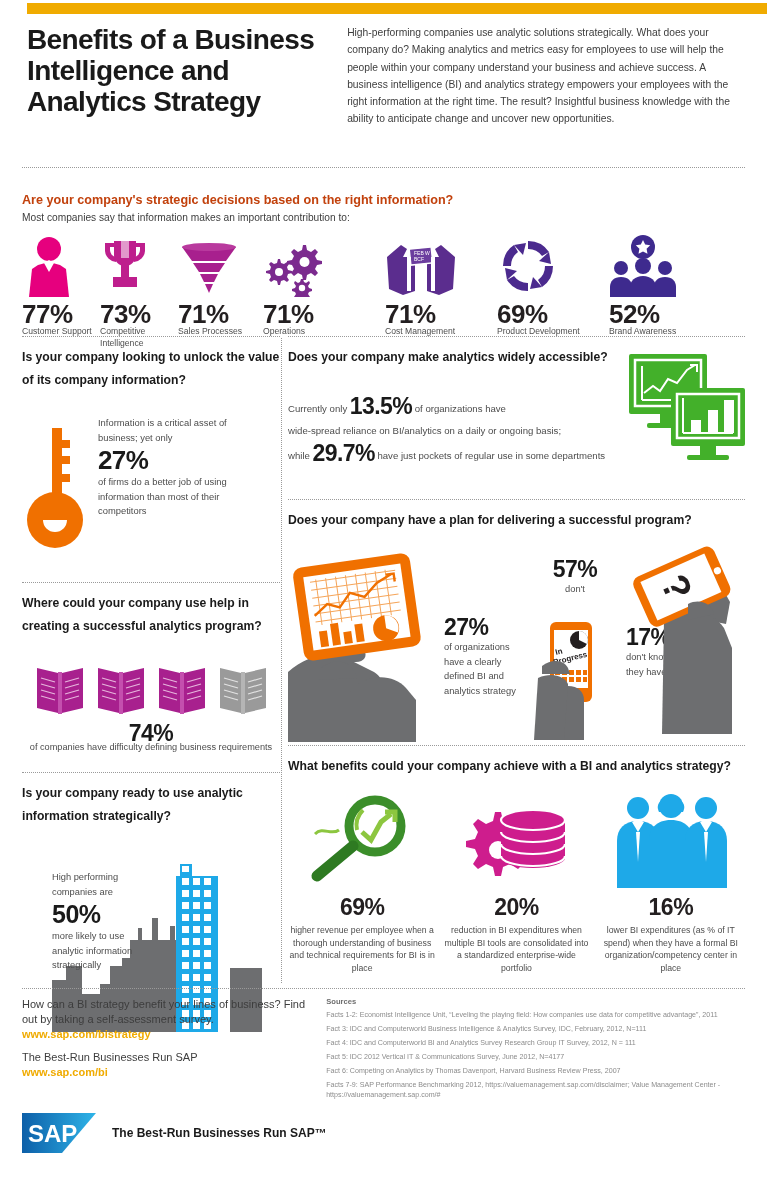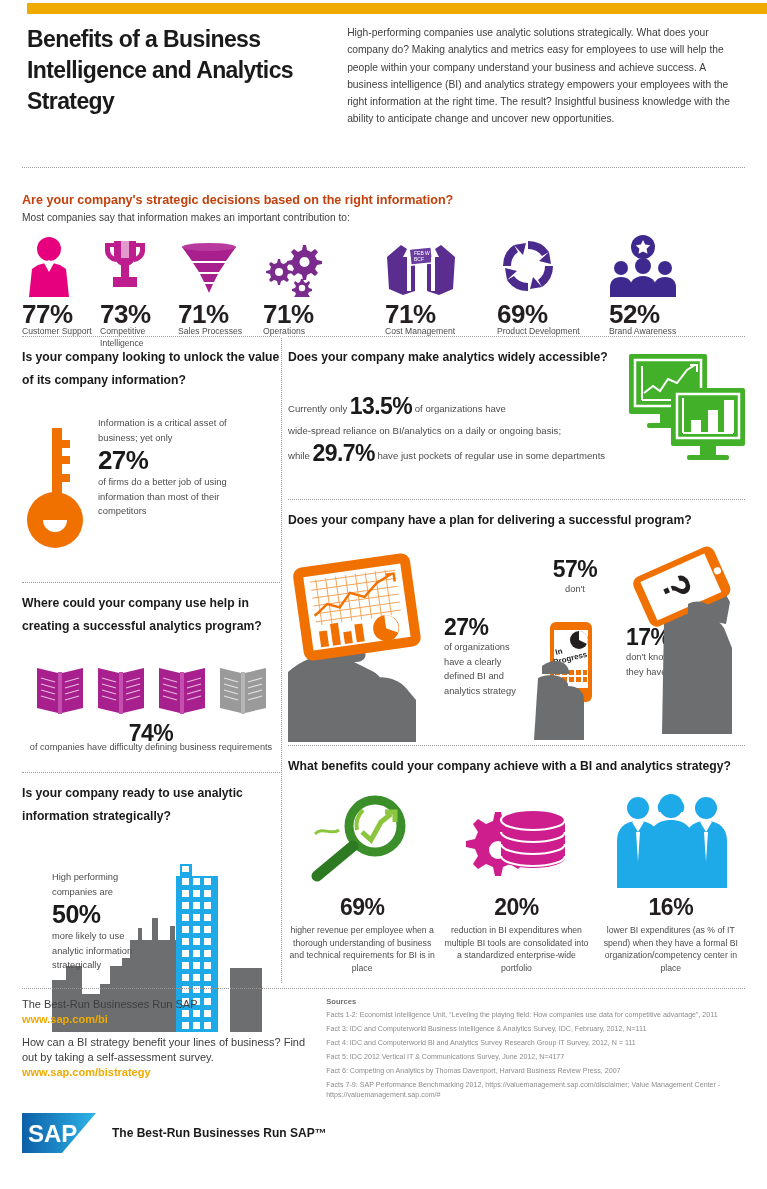--- a/index.html
+++ b/index.html
@@ -12,21 +12,21 @@
   }
   .page { position: relative; width: 767px; height: 1189px; }
 
   .topbar { position: absolute; left: 27px; top: 3px; width: 740px; height: 11px; background: #F0AB00; }
 
   .dotted { border-top: 1px dotted #9a9a9a; }
   .dotted-v { border-left: 1px dotted #9a9a9a; }
 
   
   .header { position: absolute; left: 27px; top: 24px; width: 715px; display: flex; gap: 24px; }
-  .title { font-size: 23px; line-height: 31px; font-weight: bold; letter-spacing: -0.6px; width: 300px; color: #1a1a1a; }
+  .title { font-size: 28px; line-height: 31px; font-weight: bold; letter-spacing: -0.6px; width: 300px; color: #1a1a1a; }
   .intro { width: 400px; font-size: 10.3px; line-height: 17.3px; color: #3d3d3d; }
 
   
   .sec1 { position: absolute; left: 22px; top: 167px; width: 723px; }
   .sec1 .hr { width: 723px; }
   .q { font-size: 12.6px; font-weight: bold; line-height: 15px; color: #c2410c; margin-top: 16px; }
   .sub { font-size: 10.2px; color: #3d3d3d; margin-top: 4px; }
   .stats { display: flex; margin-top: 12px; }
   .stat { text-align: left; }
   .stat .ico { height: 62px; display: flex; align-items: flex-end; }
@@ -623,26 +623,26 @@
       </div>
     </div>
 
   </div>
 
   <div class="footer">
     <div class="hr dotted"></div>
     <div class="foot-flex">
       <div class="foot-left">
         <p>
+          <span>How can a BI strategy benefit your lines of business? Find out by taking a self-assessment survey.</span><br>
+          <span class="url">www.sap.com/bistrategy</span>
+        </p>
+        <p>
           <span>The Best-Run Businesses Run SAP</span><br>
           <span class="url">www.sap.com/bi</span>
-        </p>
-        <p>
-          <span>How can a BI strategy benefit your lines of business? Find out by taking a self-assessment survey.</span><br>
-          <span class="url">www.sap.com/bistrategy</span>
         </p>
       </div>
       <div class="foot-right">
         <div class="src-title">Sources</div>
         <div class="src">Facts 1-2: Economist Intelligence Unit, “Leveling the playing field: How companies use data for competitive advantage”, 2011</div>
         <div class="src">Fact 3: IDC and Computerworld Business Intelligence &amp; Analytics Survey, IDC, February, 2012, N=111</div>
         <div class="src">Fact 4: IDC and Computerworld BI and Analytics Survey Research Group IT Survey, 2012, N = 111</div>
         <div class="src">Fact 5: IDC 2012 Vertical IT &amp; Communications Survey, June 2012, N=4177</div>
         <div class="src">Fact 6: Competing on Analytics by Thomas Davenport, Harvard Business Review Press, 2007</div>
         <div class="src">Facts 7-9: SAP Performance Benchmarking 2012, https://valuemanagement.sap.com/disclaimer; Value Management Center - https://valuemanagement.sap.com/#</div>

